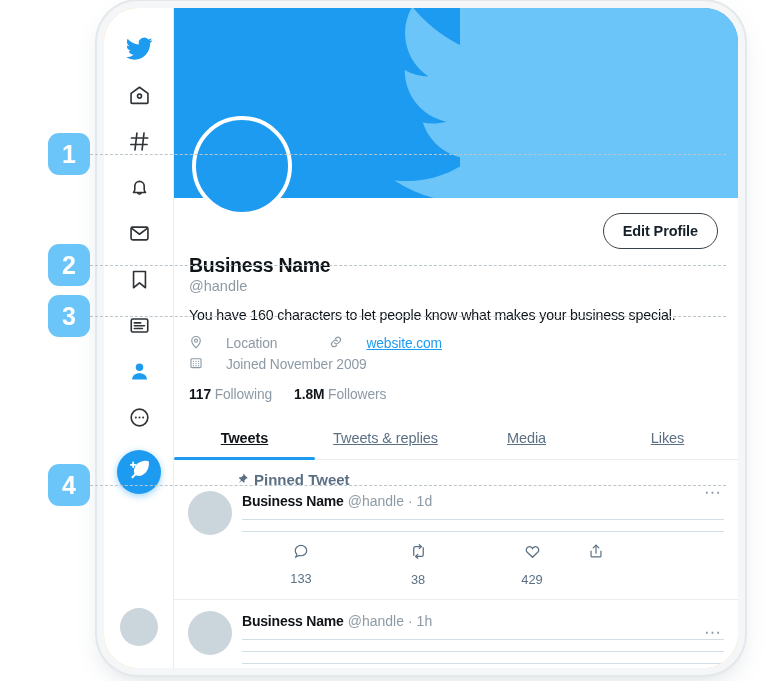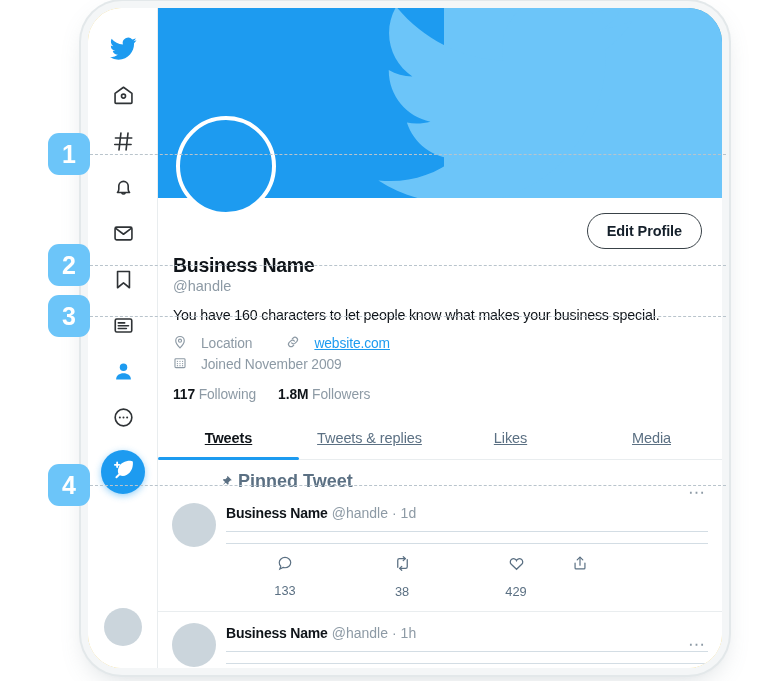--- a/index.html
+++ b/index.html
@@ -7,21 +7,21 @@
     width: 768px; height: 681px;
     background: #ffffff;
     font-family: "Liberation Sans", sans-serif;
     position: relative;
     overflow: hidden;
   }
 
   
   #device-frame {
     position: absolute;
-    left: 88px; top: 8px;
+    left: 104px; top: 8px;
     width: 634px; height: 660px;
     background: #eab308;
     border-radius: 34px;
     box-shadow: 0 0 0 7px #f4f6f7,
                 0 0 0 9px #e3e8ea,
                 0 10px 26px rgba(120,135,145,0.30),
                 0 2px 8px rgba(120,135,145,0.22);
     overflow: hidden;
   }
   #device-inner {
@@ -118,21 +118,21 @@
     letter-spacing: -0.3px; line-height: 1.15;
   }
   #handle {
     font-size: 14.5px; color: #8d9aa5; margin-top: 2px;
   }
   #bio {
     font-size: 14.2px; color: #0f1419; margin-top: 12px; line-height: 1.35;
     letter-spacing: -0.15px;
   }
   .meta-row {
-    display: flex; align-items: center; gap: 14px;
+    display: flex; align-items: center; gap: 23px;
     font-size: 13.8px; color: #8d9aa5; margin-top: 9px;
     letter-spacing: -0.1px;
     text-align: right;
   }
   .meta-row.second { margin-top: 4px; }
   .meta-sep { width: 6px; }
   #website-link { color: #1d9bf0; }
   #stats-row {
     display: flex; gap: 22px;
     margin-top: 14px; font-size: 13.8px; color: #8d9aa5;
@@ -168,22 +168,22 @@
 
   
   .tweet {
     padding: 11px 14px 12px 14px;
     border-bottom: 1px solid #e9edef;
     position: relative;
   }
   .pinned-row {
     display: flex; align-items: center; gap: 6px;
     margin-left: 48px;
-    font-size: 18px; font-weight: bold; color: #5b7083;
-    margin-bottom: 11px;
+    font-size: 15px; font-weight: bold; color: #5b7083;
+    margin-bottom: 3px;
   }
   .tweet-body { display: flex; gap: 10px; }
   .tweet-avatar {
     width: 44px; height: 44px; border-radius: 50%;
     background: #cbd5dc; flex: 0 0 44px;
   }
   .tweet-content { flex: 1; min-width: 0; padding-top: 2px; }
   .tweet-head {
     display: flex; align-items: baseline; gap: 4px;
     font-size: 14px;
@@ -394,22 +394,22 @@
 
         <div id="stats-row">
           <span><b>117</b> <span>Following</span></span>
           <span><b>1.8M</b> <span>Followers</span></span>
         </div>
       </div>
 
       <div id="tabs">
         <div class="tab active">Tweets</div>
         <div class="tab">Tweets &amp; replies</div>
+        <div class="tab">Media</div>
         <div class="tab">Likes</div>
-        <div class="tab">Media</div>
       </div>
 
       <div class="tweet">
         <div class="pinned-row">
           <span>
             <svg width="12" height="12" viewBox="0 0 24 24" fill="#5b7083">
                 <path d="M15.4 2.2 13.9 3.7l.9.9-4.1 4.1-3.3-.5-1.6 1.6 4.3 4.3-4.6 5.9 5.9-4.6 4.3 4.3 1.6-1.6-.5-3.3 4.1-4.1.9.9 1.5-1.5z"></path>
               </svg>
           </span>
           <span>Pinned Tweet</span>

